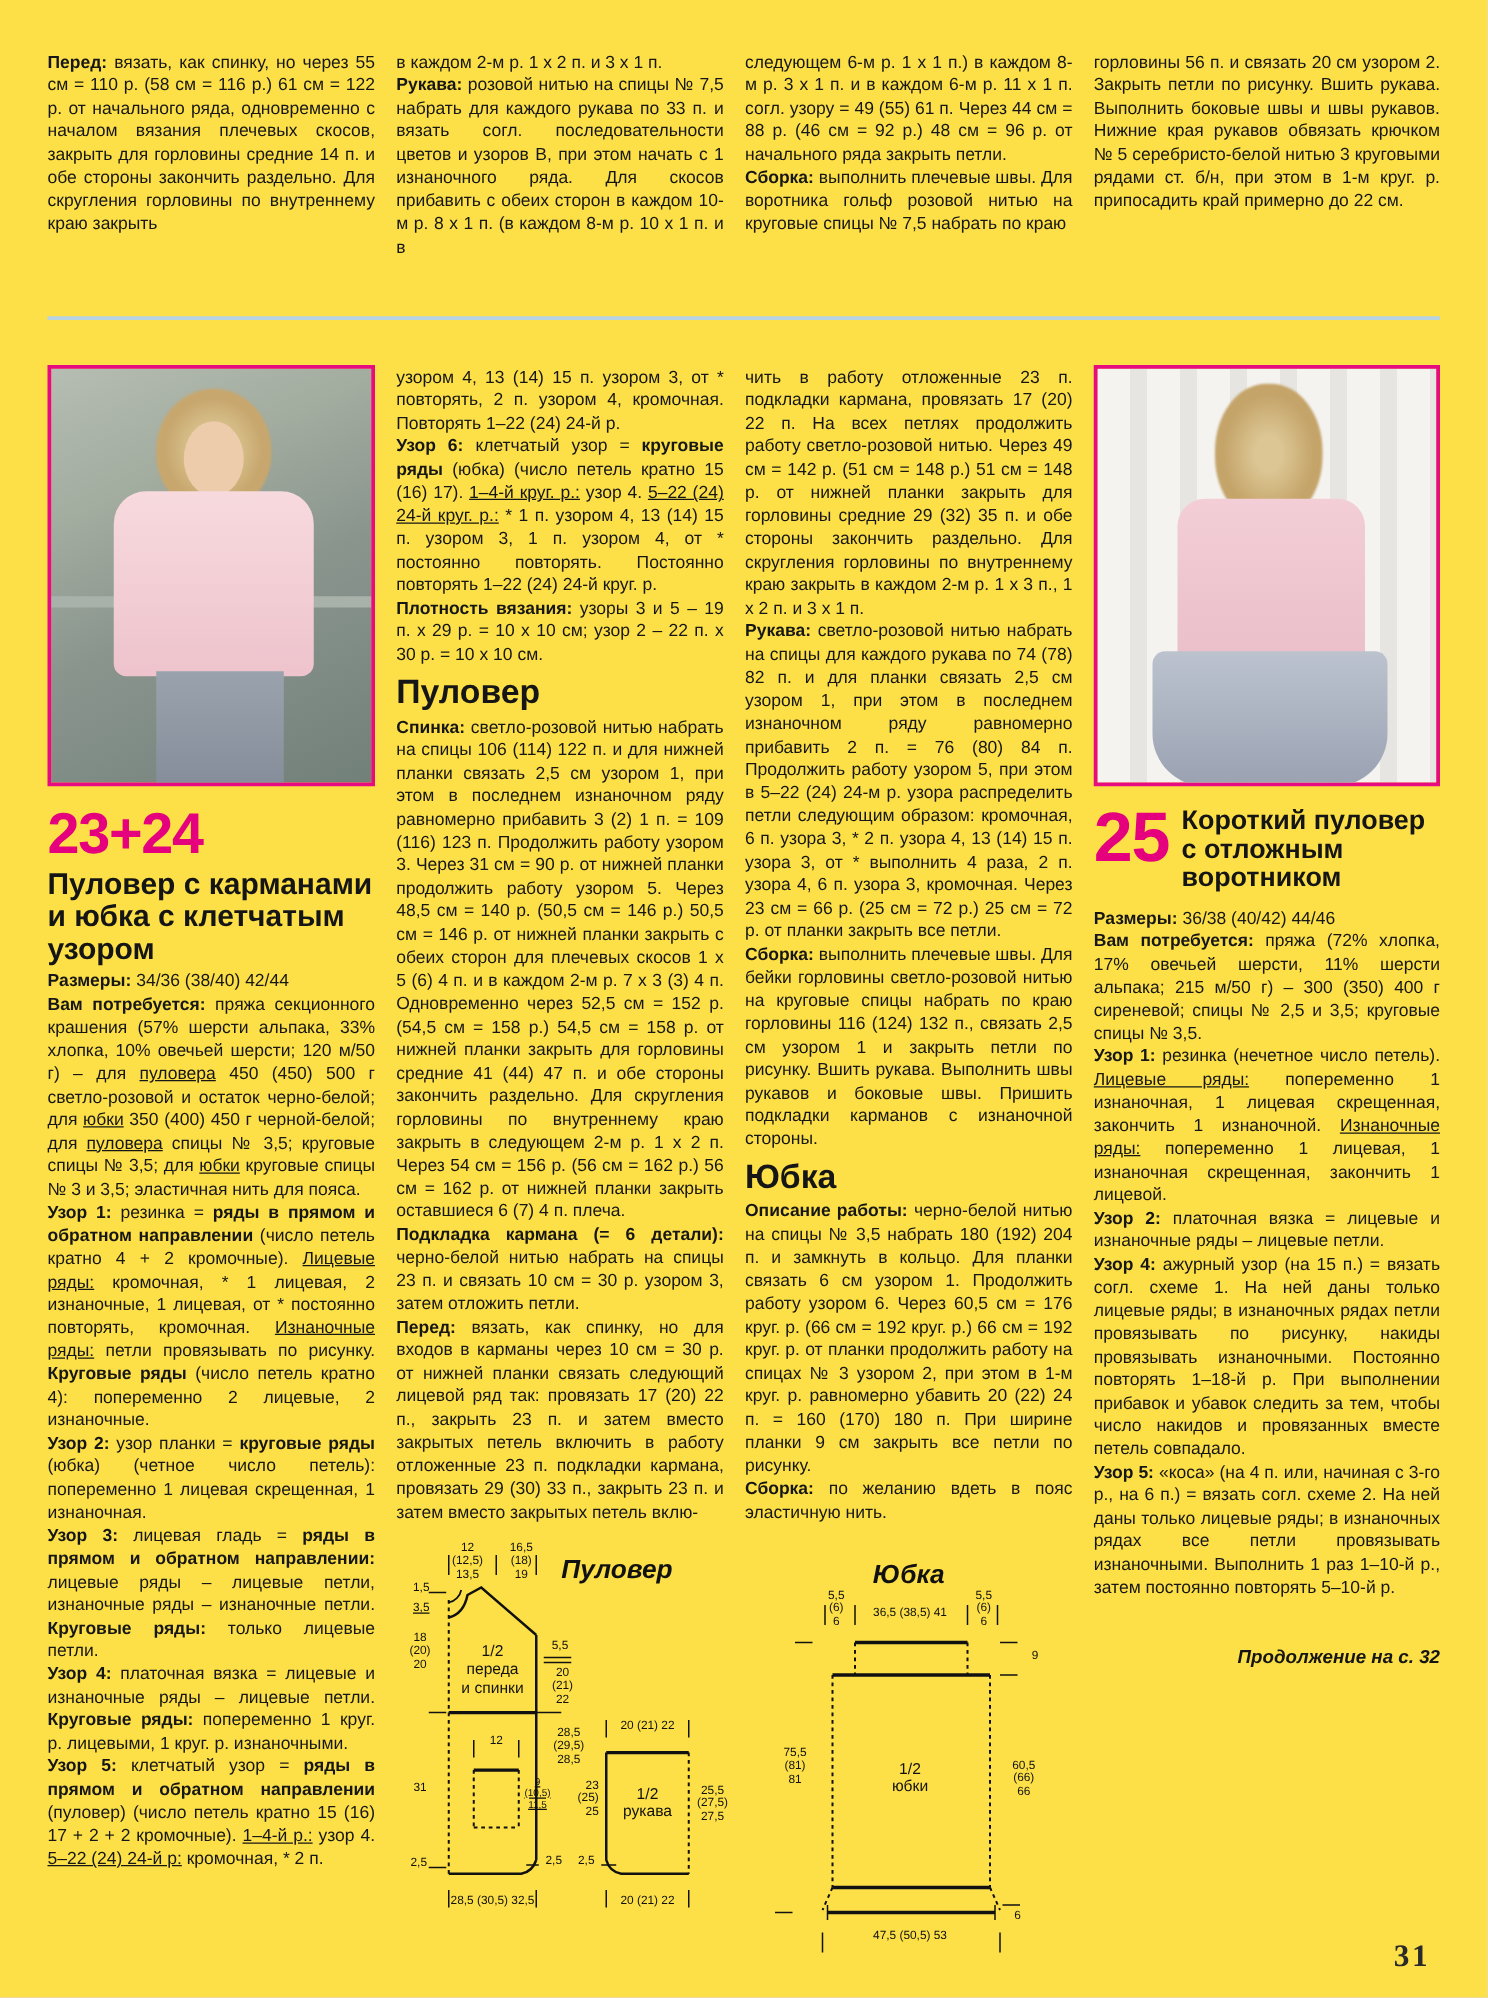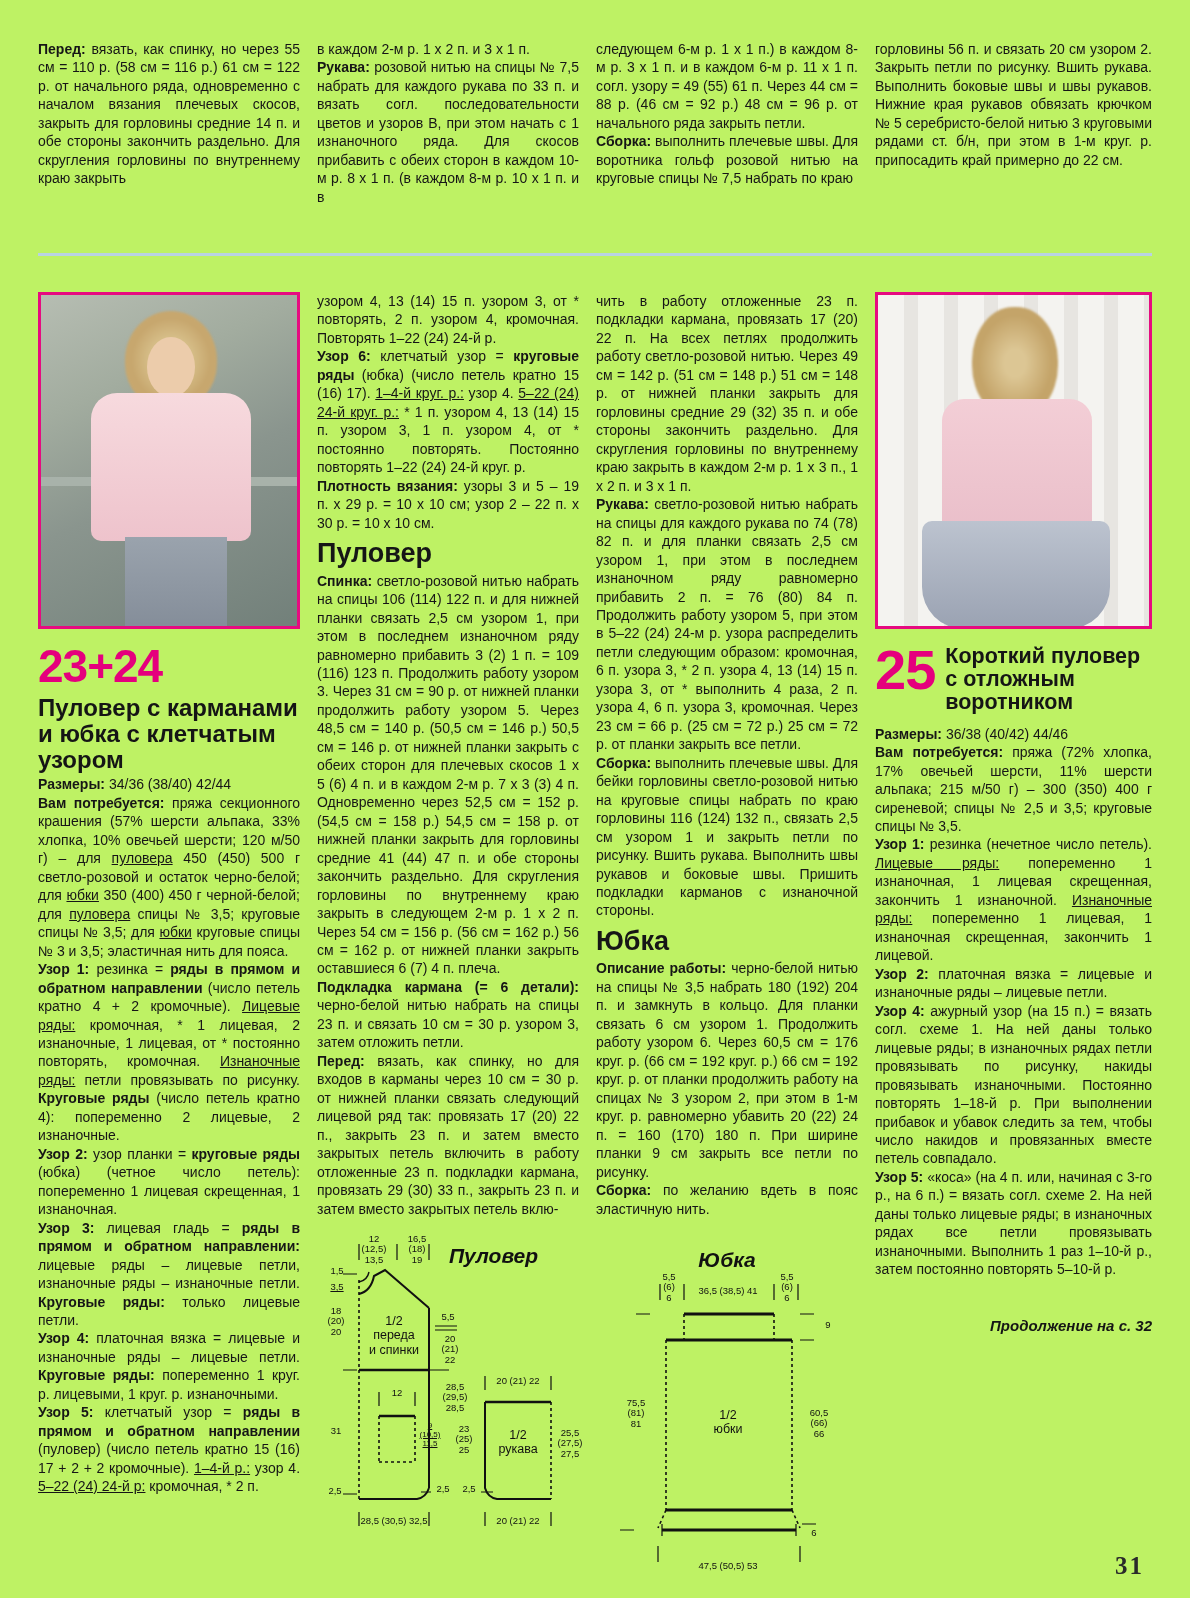--- a/index.html
+++ b/index.html
@@ -1,16 +1,16 @@
 <!DOCTYPE html>
 <html lang="ru"><head>
 <meta charset="utf-8">
 <style>
   html,body{margin:0;padding:0;background:#dcdcd8;}
-  .page{position:relative;width:1190px;height:1598px;background:#bef264;margin:0 auto;
+  .page{position:relative;width:1190px;height:1598px;background:#fde047;margin:0 auto;
         font-family:"Liberation Sans",sans-serif;color:#151515;overflow:hidden;}
   
   .body-text p, .tcol p{margin:0;text-align:justify;font-size:14px;line-height:1.32;color:#161616;}
   .b{font-weight:700;}
   .u{text-decoration:underline;}
   p.h2{font-size:27px;font-weight:700;text-align:left;margin:8px 0 4px;line-height:1.02;}
   
   .toprow{position:absolute;top:40px;left:38px;width:1114px;display:grid;
           grid-template-columns:262px 262px 262px 277px;column-gap:17px;}
   .divider{position:absolute;top:253px;left:38px;width:1114px;height:3px;background:#b9d3e2;}
@@ -176,21 +176,21 @@
         <span class="dlab" style="left:140px;top:254px;width:24px;">2,5</span>
         <span class="dlab" style="left:66px;top:158px;width:28px;">12</span>
         <span class="dlab tiny ul" style="left:98px;top:192px;width:30px;">9
 (10,5)
 11,5</span>
         <span class="dlab" style="left:22px;top:286px;width:110px;">28,5 (30,5) 32,5</span>
         <span class="dlab big" style="left:44px;top:84px;width:66px;">1/2
 переда
 и спинки</span>
         <span class="dlab" style="left:164px;top:146px;width:74px;">20 (21) 22</span>
-        <span class="dlab" style="left:132px;top:194px;width:30px;">23
+        <span class="dlab" style="left:132px;top:194px;width:30px;text-align:right;">23
 (25)
 25</span>
         <span class="dlab" style="left:236px;top:198px;width:34px;">25,5
 (27,5)
 27,5</span>
         <span class="dlab" style="left:164px;top:286px;width:74px;">20 (21) 22</span>
         <span class="dlab big" style="left:172px;top:198px;width:58px;">1/2
 рукава</span>
       </div>
     </div>
@@ -234,21 +234,21 @@
 (6)
 6</span>
         <span class="dlab" style="left:222px;top:72px;width:20px;">9</span>
         <span class="dlab" style="left:20px;top:150px;width:40px;">75,5
 (81)
 81</span>
         <span class="dlab" style="left:202px;top:160px;width:42px;">60,5
 (66)
 66</span>
         <span class="dlab" style="left:208px;top:280px;width:20px;">6</span>
-        <span class="dlab" style="left:68px;top:296px;width:128px;margin-top:17px;">47,5 (50,5) 53</span>
+        <span class="dlab" style="left:68px;top:296px;width:128px;">47,5 (50,5) 53</span>
         <span class="dlab big" style="left:100px;top:160px;width:64px;">1/2
 юбки</span>
       </div>
     </div>
 
     <div class="col col4">
       <div class="photo photo-right">
         <div class="hair"></div>
         <div class="cardigan"></div>
         <div class="skirt"></div>

